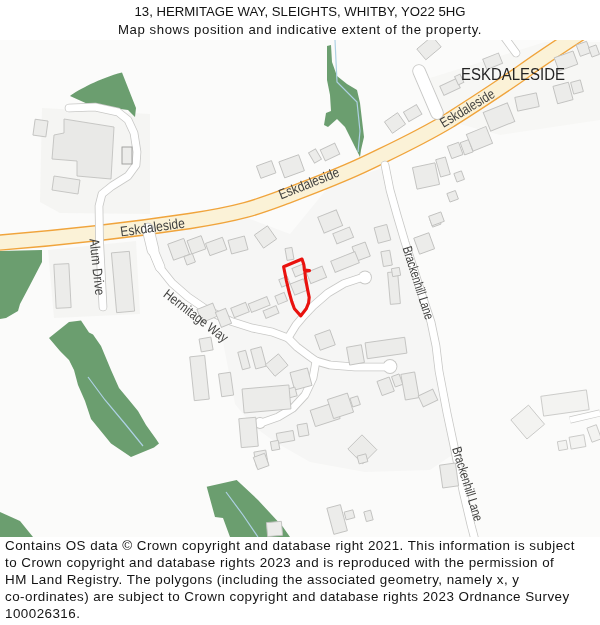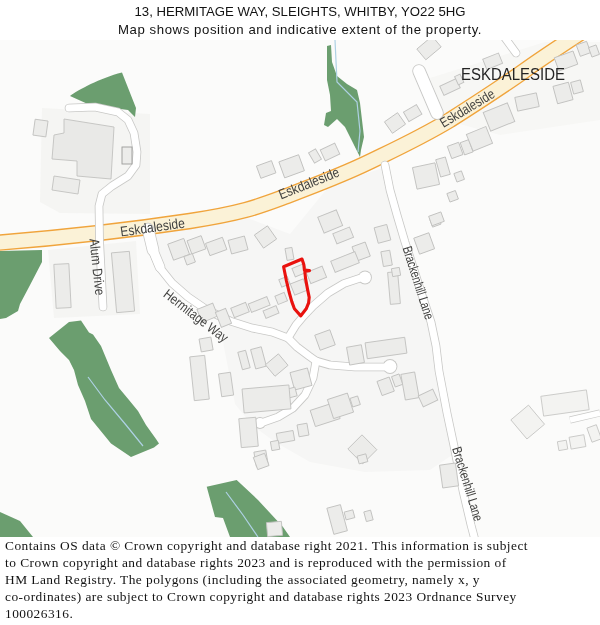--- a/index.html
+++ b/index.html
@@ -1,19 +1,19 @@
 <!DOCTYPE html>
 <html><head>
 <meta charset="utf-8">
 <style>
   html,body{margin:0;padding:0;background:#ffffff;width:600px;height:625px;overflow:hidden;}
   body{font-family:"Liberation Sans", sans-serif;}
   .title{position:absolute;top:3px;left:0;width:600px;text-align:center;font-size:13.2px;line-height:17.5px;color:#131313;}
   .t2{letter-spacing:0.58px;}
-  .footer{position:absolute;top:537px;left:5px;width:594px;font-size:13.4px;line-height:17px;letter-spacing:0.46px;color:#131313;white-space:nowrap;font-family:Liberation Serif, serif;}
+  .footer{position:absolute;top:537px;left:5px;width:594px;font-size:13.4px;line-height:17px;letter-spacing:0.46px;color:#131313;white-space:nowrap;}
   svg text{font-family:"Liberation Sans", sans-serif;}
 </style>
 </head>
 <body>
 
 <div class="title">13, HERMITAGE WAY, SLEIGHTS, WHITBY, YO22 5HG<br><span class="t2">Map shows position and indicative extent of the property.</span></div>
 
 <svg width="600" height="497" viewBox="0 40 600 497" style="position:absolute;top:40px;left:0;">
 
 <rect x="0" y="40" width="600" height="497" fill="#fbfbfa"></rect>

